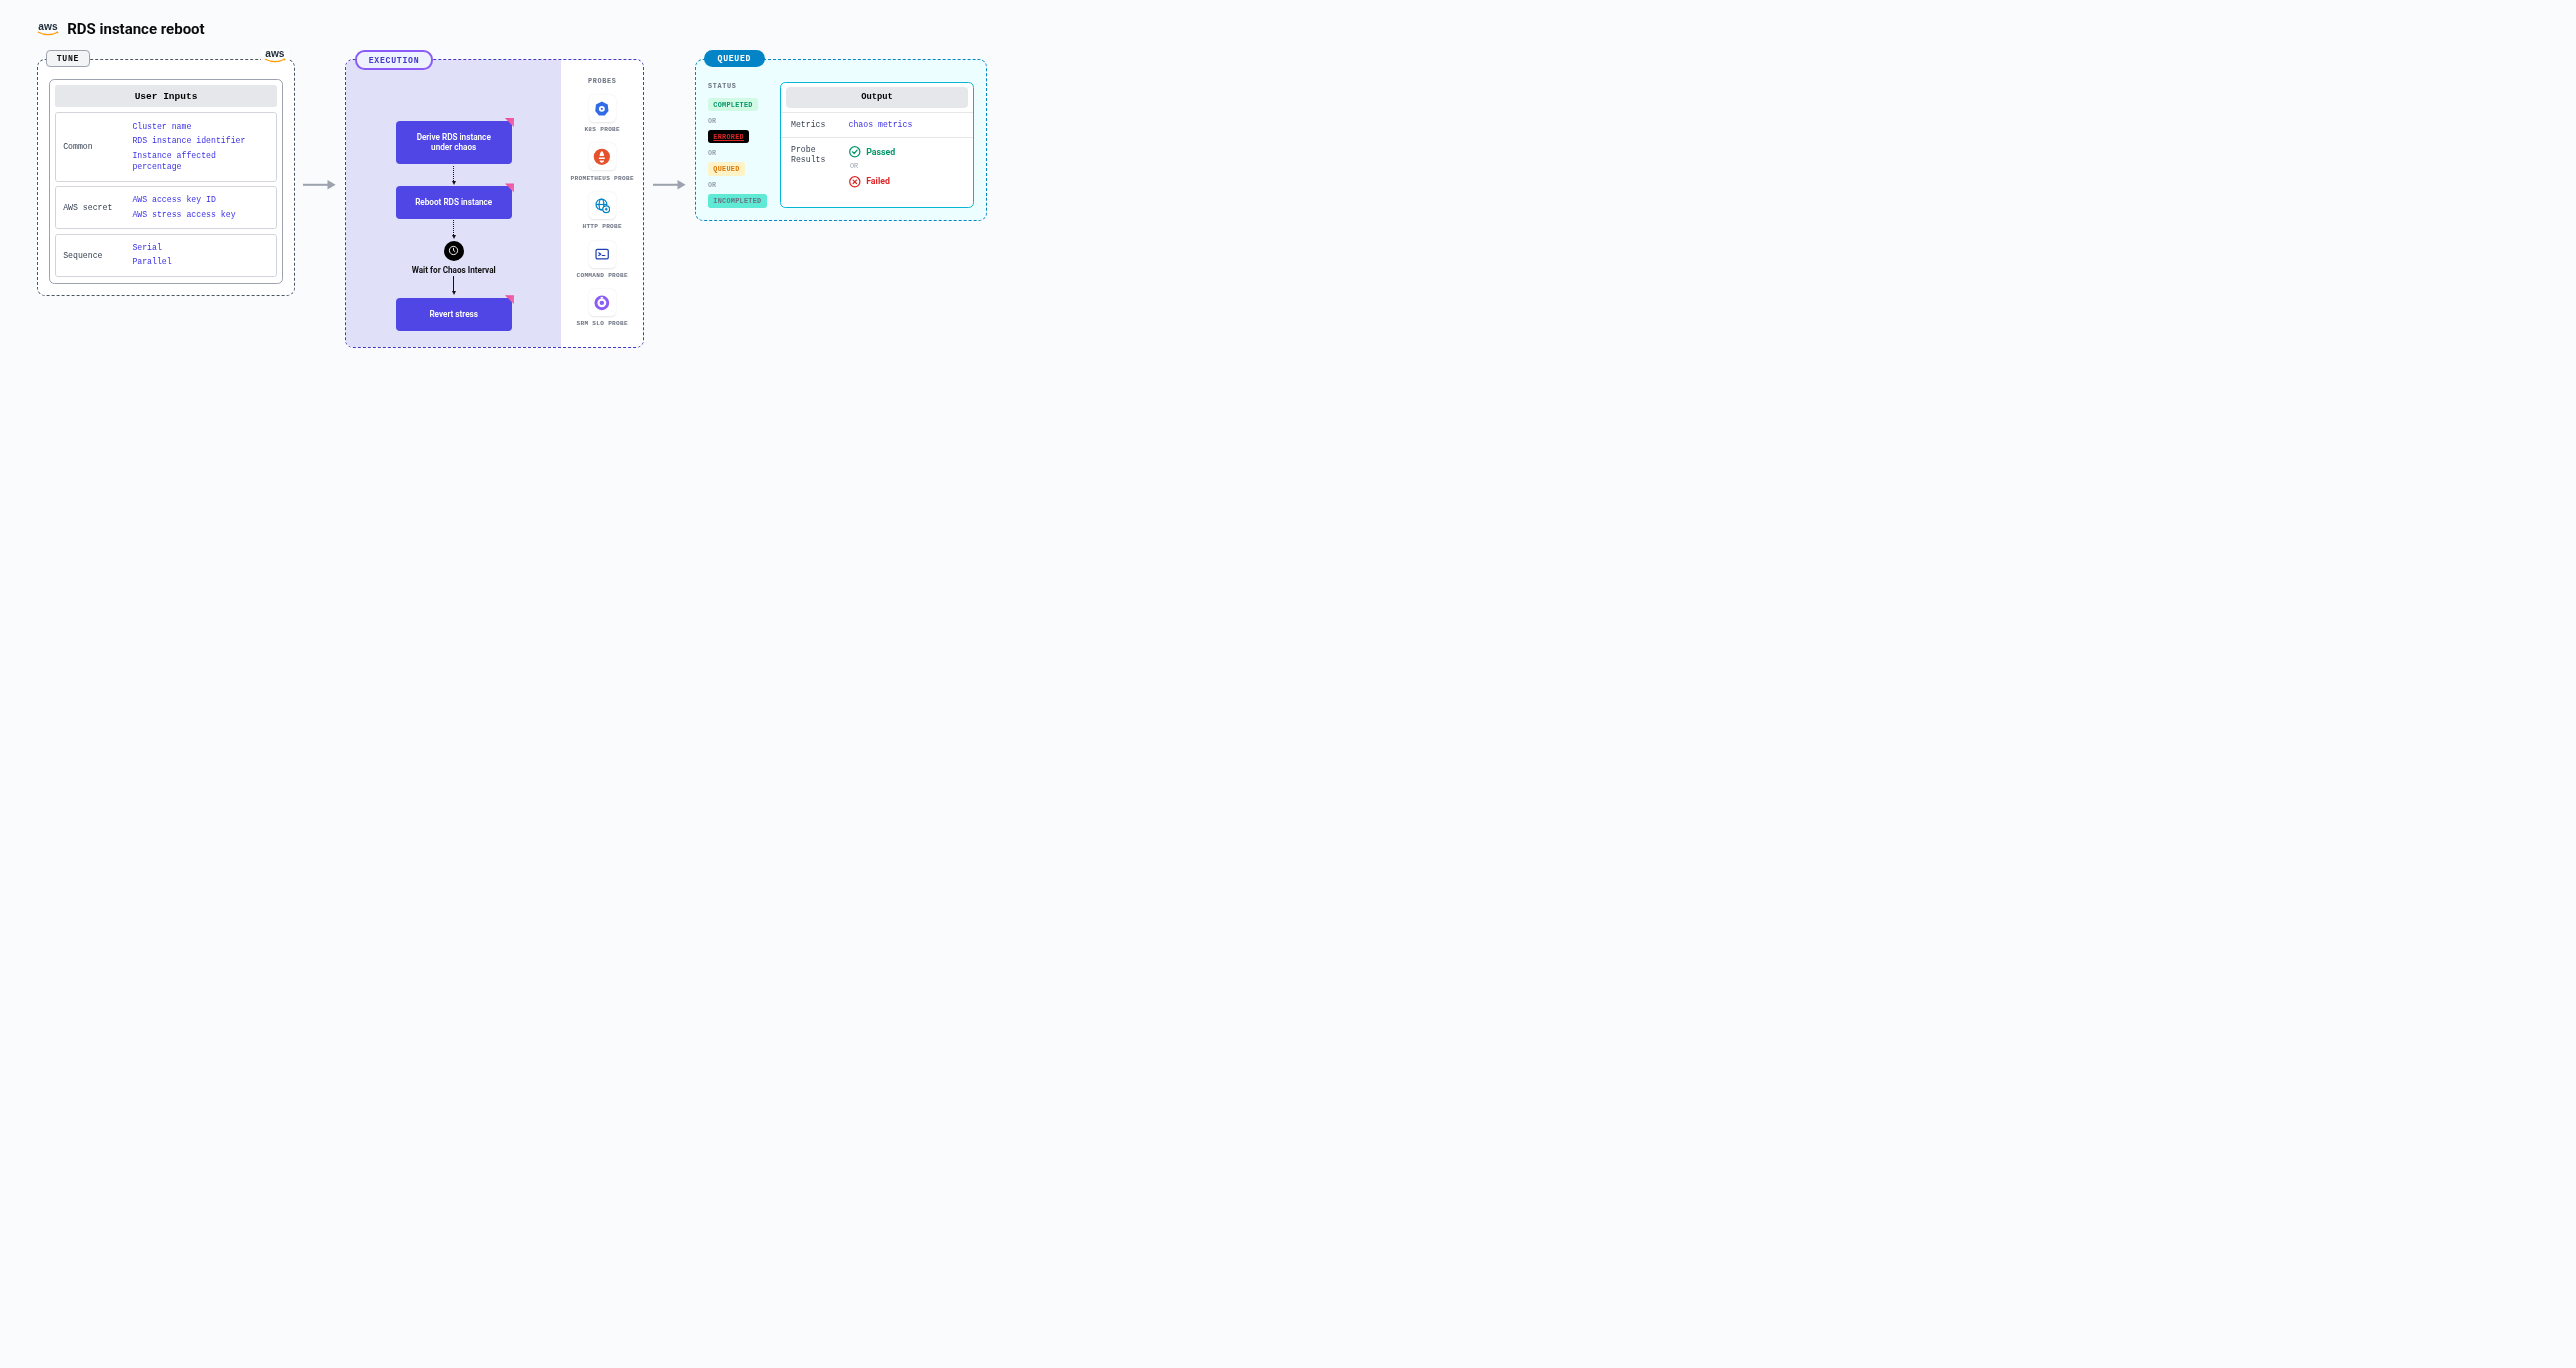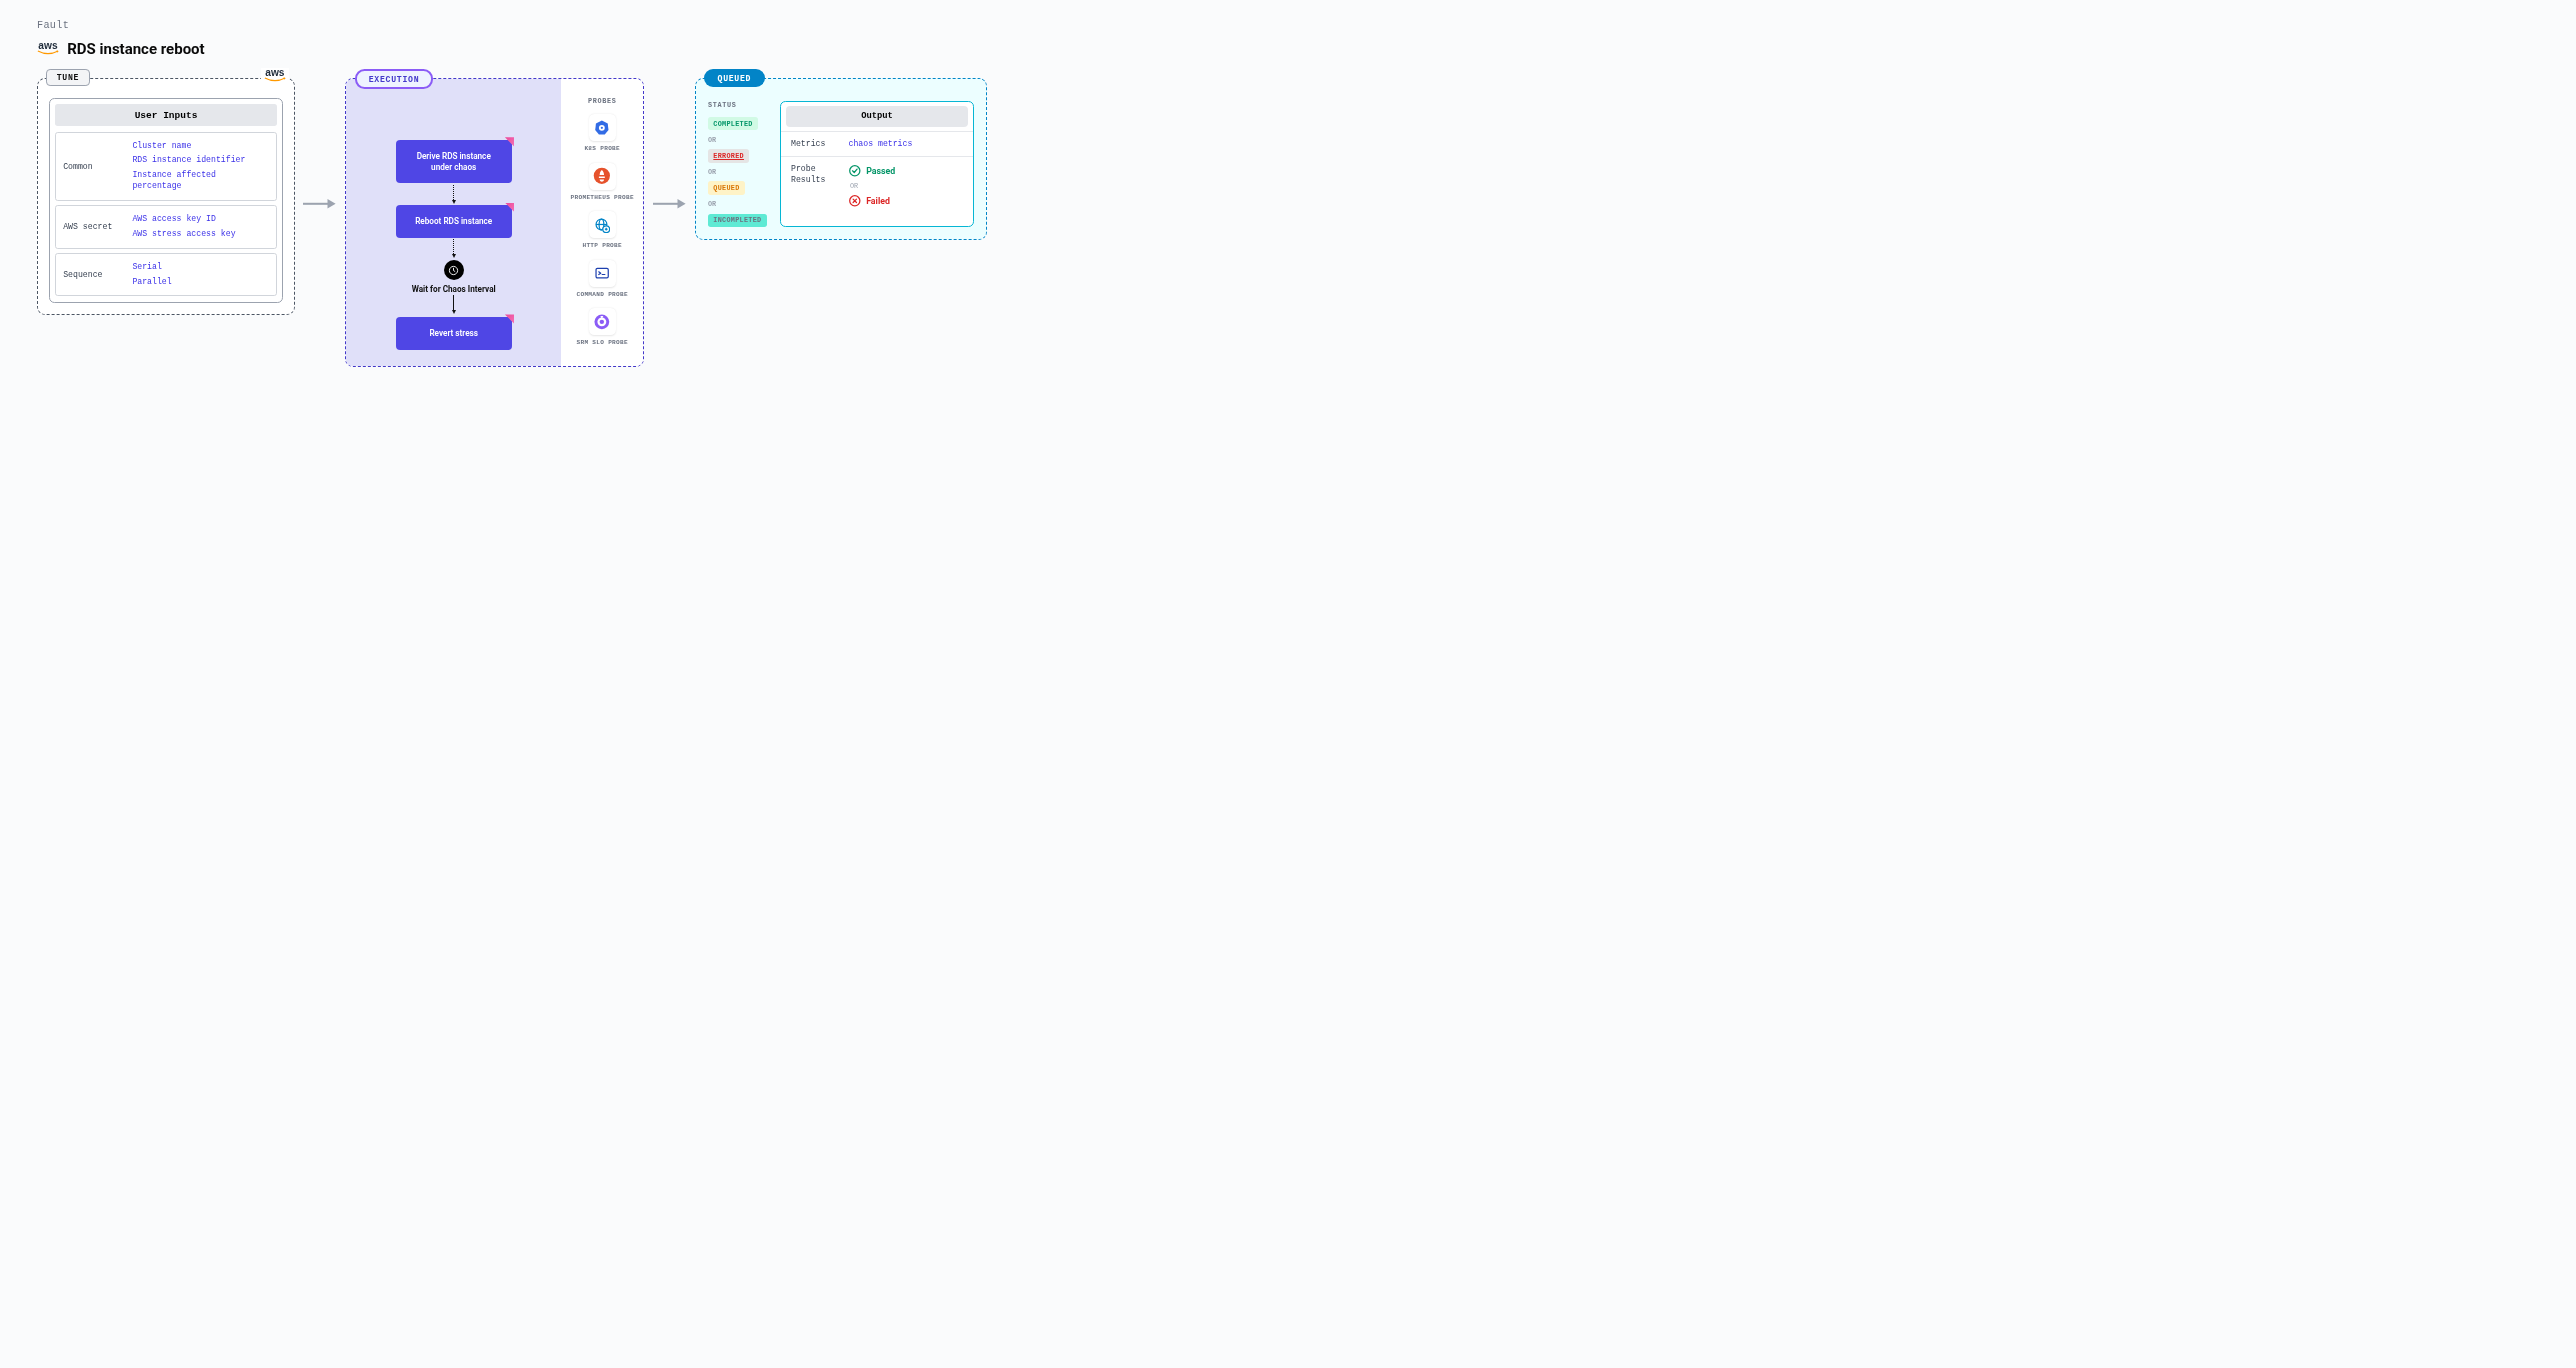--- a/index.html
+++ b/index.html
@@ -272,21 +272,21 @@
   display: inline-block;
   padding: 2.7px 5.4px;
   border-radius: 2.7px;
   font-family: 'Courier New', monospace;
   font-size: 6.8px;
   font-weight: 700;
   letter-spacing: 0.3px;
   width: fit-content;
 }
 .status-completed { background: #d1fae5; color: #059669; }
-.status-errored { background: #e5e5e5; color: #dc2626; text-decoration: underline; }
+.status-errored { background: #000000; color: #dc2626; text-decoration: underline; }
 .status-queued { background: #fef3c7; color: #d97706; }
 .status-incompleted { background: #5eead4; color: #6b7280; }
 .or-text {
   font-family: 'Courier New', monospace;
   font-size: 6.8px;
   color: #9ca3af;
   font-weight: 600;
 }
 .output-box {
   border: 1px solid #06b6d4;
@@ -333,21 +333,20 @@
   font-family: 'Courier New', monospace;
   font-size: 6.8px;
   color: #9ca3af;
   margin-left: 1.4px;
 }
 </style>
 </head>
 <body>
 
 <div class="header">
-  <div class="fault-label">Fault</div>
   <div class="title-row">
     <div class="aws-logo">
       <span class="aws-text">aws</span>
       <svg class="aws-smile" viewBox="0 0 50 12">
           <path d="M2 2 Q 25 14 48 2" stroke="#ff9900" stroke-width="2.5" fill="none"></path>
           <path d="M44 1 L49 2 L46 6 Z" fill="#ff9900"></path>
         </svg>
     </div>
     <h1 class="page-title">RDS instance reboot</h1>
   </div>

